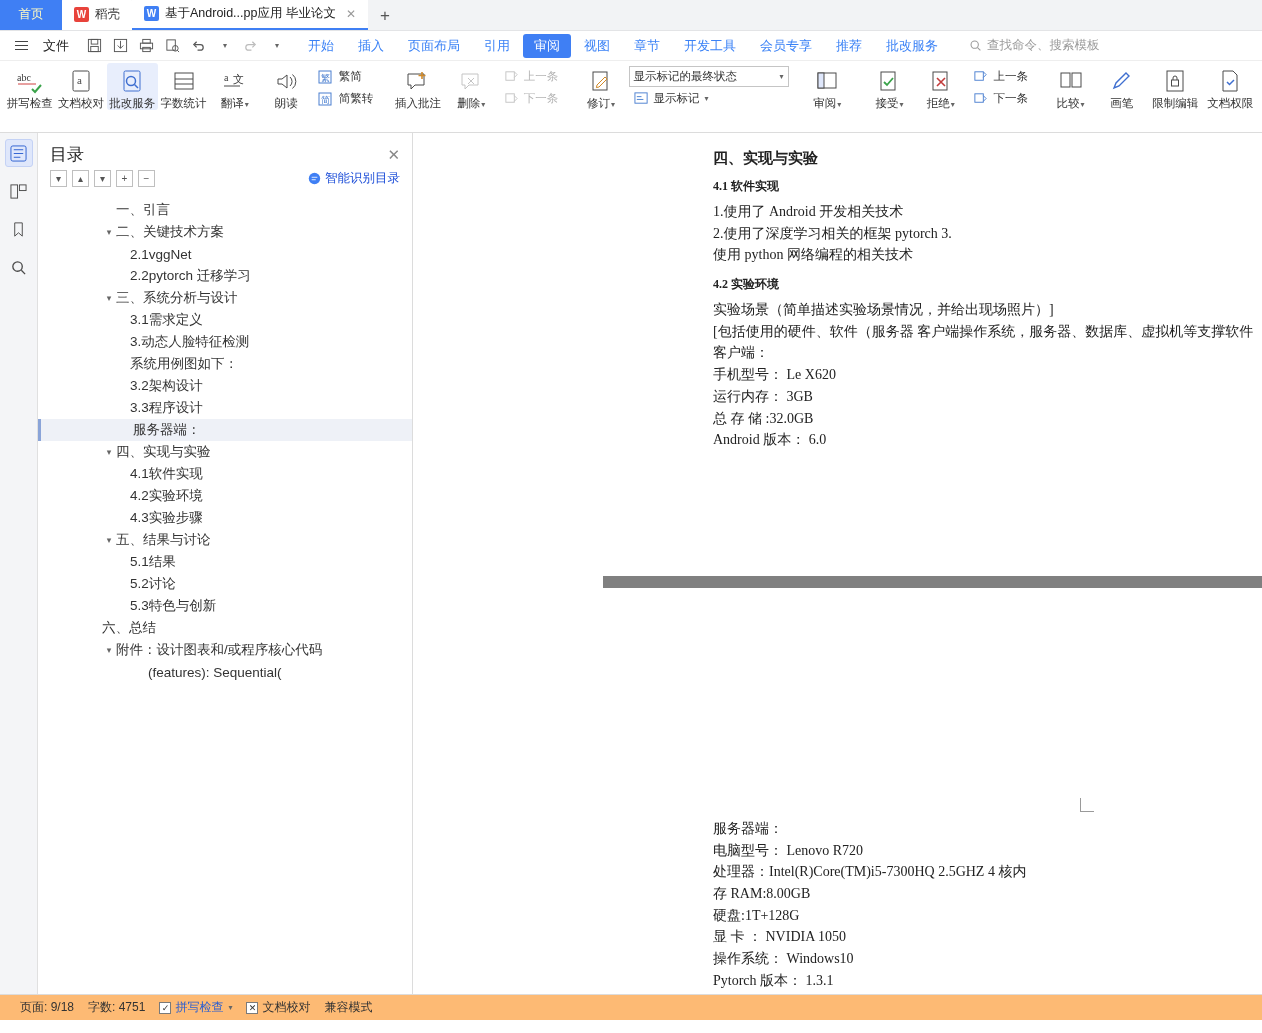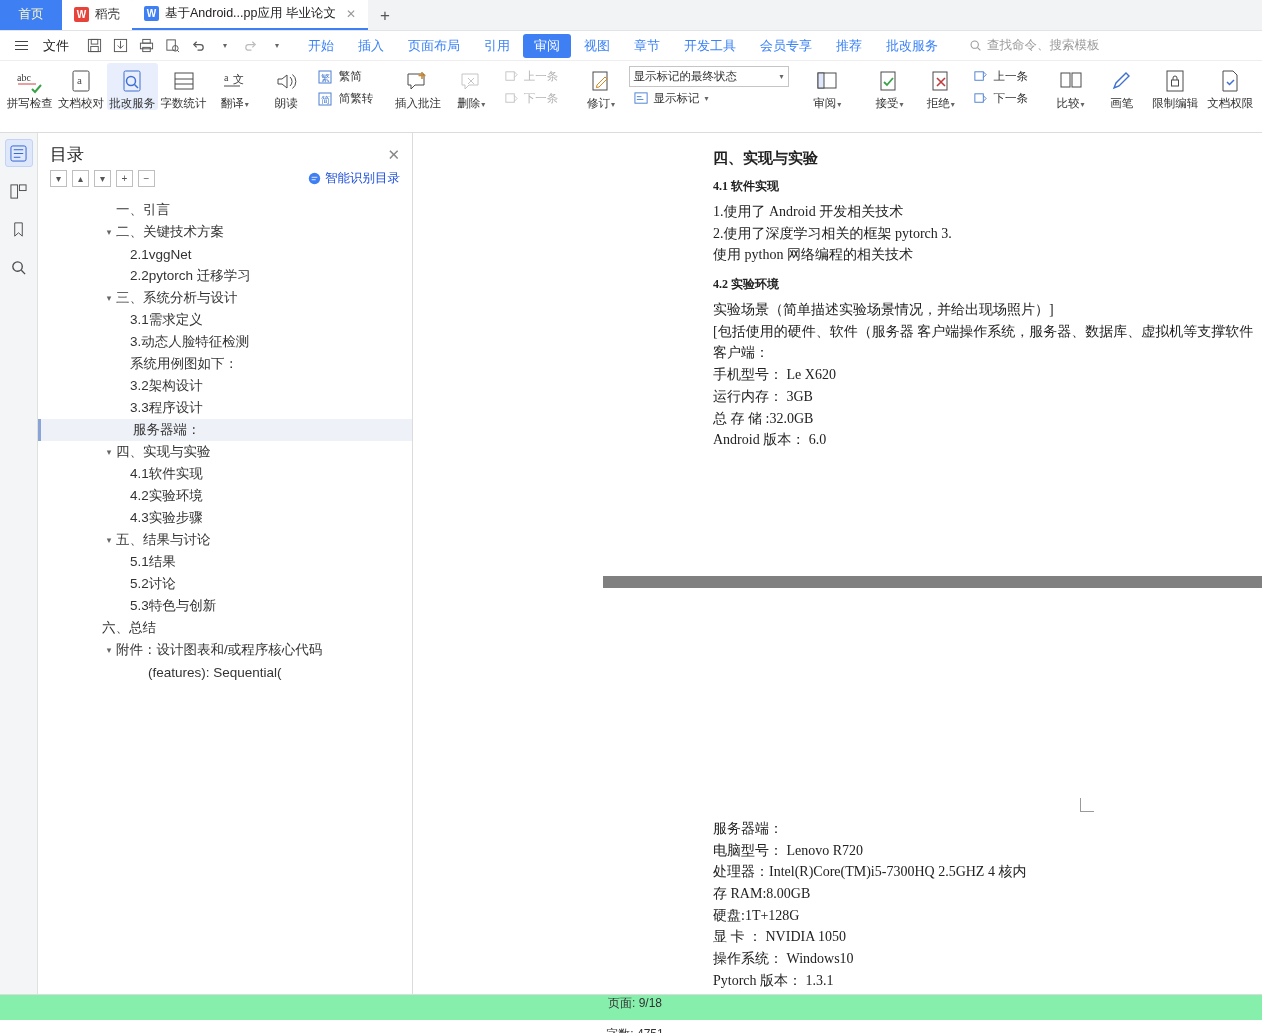--- a/index.html
+++ b/index.html
@@ -221,27 +221,26 @@
   .ptext { font-size: 14px; line-height: 1.55; margin: 0; white-space: nowrap; }
   .crop-mark {
     position: absolute;
     width: 14px; height: 14px;
     border-left: 1px solid #9a9a9a; border-bottom: 1px solid #9a9a9a;
   }
 
   
   .statusbar {
     height: 26px;
-    background: #86efac;
+    background: #fdba74;
     border-top: 1px solid #dcdcdc;
     display: flex; align-items: center;
     font-size: 12px; color: #333;
-    padding-left: 8px;
+    padding-left: 20px;
     gap: 14px;
-    flex-direction: column;
   }
   .sb-item { display: flex; align-items: center; gap: 4px; }
   .sb-chk {
     width: 12px; height: 12px; border: 1px solid #7a7a7a; background: #fff;
     display: inline-flex; align-items: center; justify-content: center;
     font-size: 9px; color: #333;
   }
   .sb-blue { color: #2c5fd0; }
 </style>
 </head>

